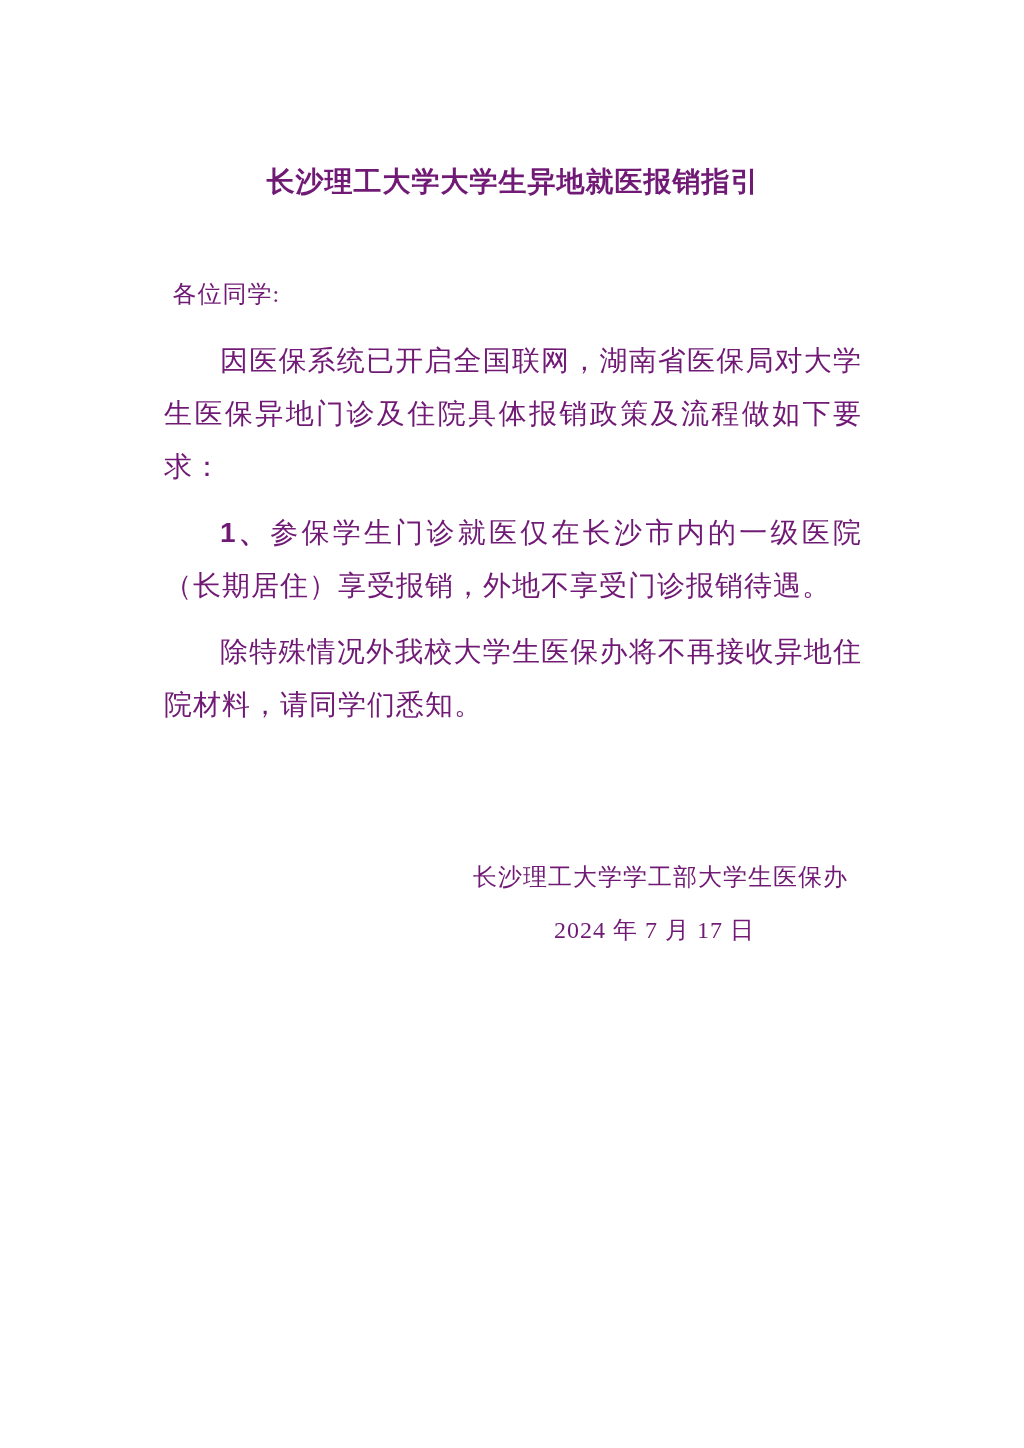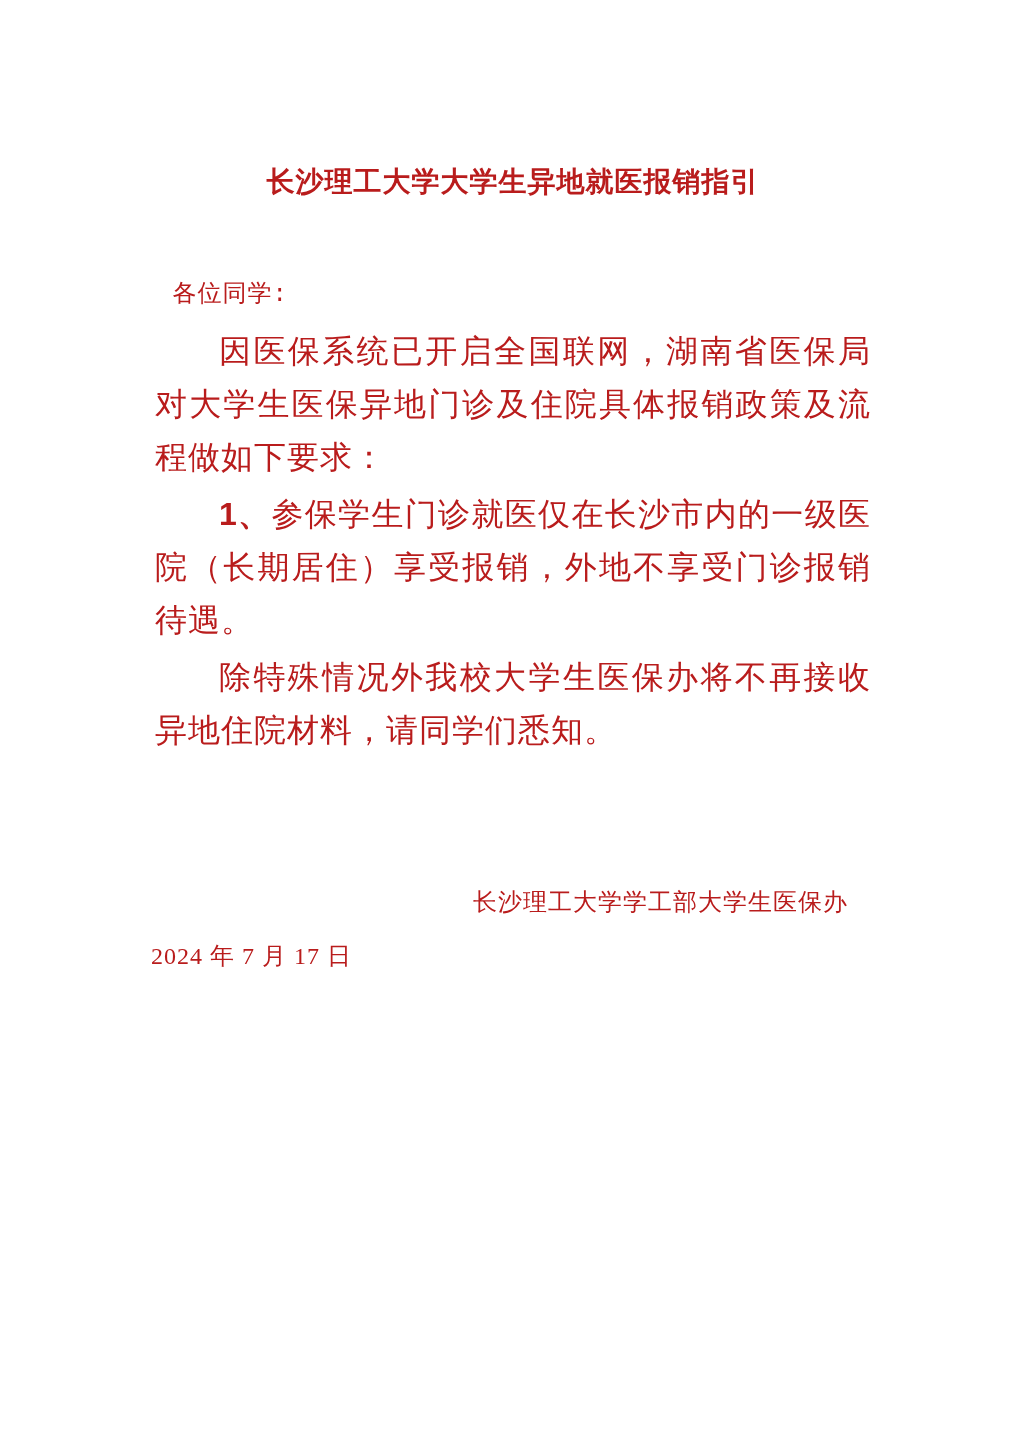--- a/index.html
+++ b/index.html
@@ -7,21 +7,21 @@
     padding: 0;
     background: #ffffff;
   }
   .page {
     position: relative;
     width: 1024px;
     height: 1123px;
     background: #ffffff;
     overflow: hidden;
     font-family: "Liberation Serif", "DejaVu Serif", serif;
-    color: #b91c1c;
+    color: #701a75;
   }
   .content {
     position: absolute;
     left: 151px;
     top: 0;
     width: 724px;
   }
   .doc-title {
     margin: 0;
     padding-top: 160px;
@@ -30,47 +30,46 @@
     line-height: 44px;
     font-weight: 700;
     letter-spacing: 1px;
   }
   .salutation {
     margin: 64px 0 0 0;
     font-size: 24px;
     line-height: 53px;
     text-indent: 0.9em;
     letter-spacing: 1px;
-    font-family: Liberation Mono, monospace;
   }
   .body-para {
-    margin: 4px;
-    font-size: 32px;
+    margin: 13px;
+    font-size: 28px;
     line-height: 53px;
     text-align: justify;
     text-indent: 2em;
     letter-spacing: 1px;
   }
   .para-number {
     font-family: "Liberation Sans", "DejaVu Sans", sans-serif;
     font-weight: 700;
   }
   .signature-line {
     margin: 120px 0 0 0;
     font-size: 24px;
     line-height: 53px;
     text-align: right;
     padding-right: 27px;
     letter-spacing: 1px;
-    font-family: Liberation Mono, monospace;
   }
   .date-line {
     margin: 0;
     font-size: 24px;
     line-height: 53px;
+    text-align: right;
     padding-right: 120px;
     letter-spacing: 1px;
   }
 </style>
 </head>
 <body>
 
 <div class="page">
   <div class="content">
 

